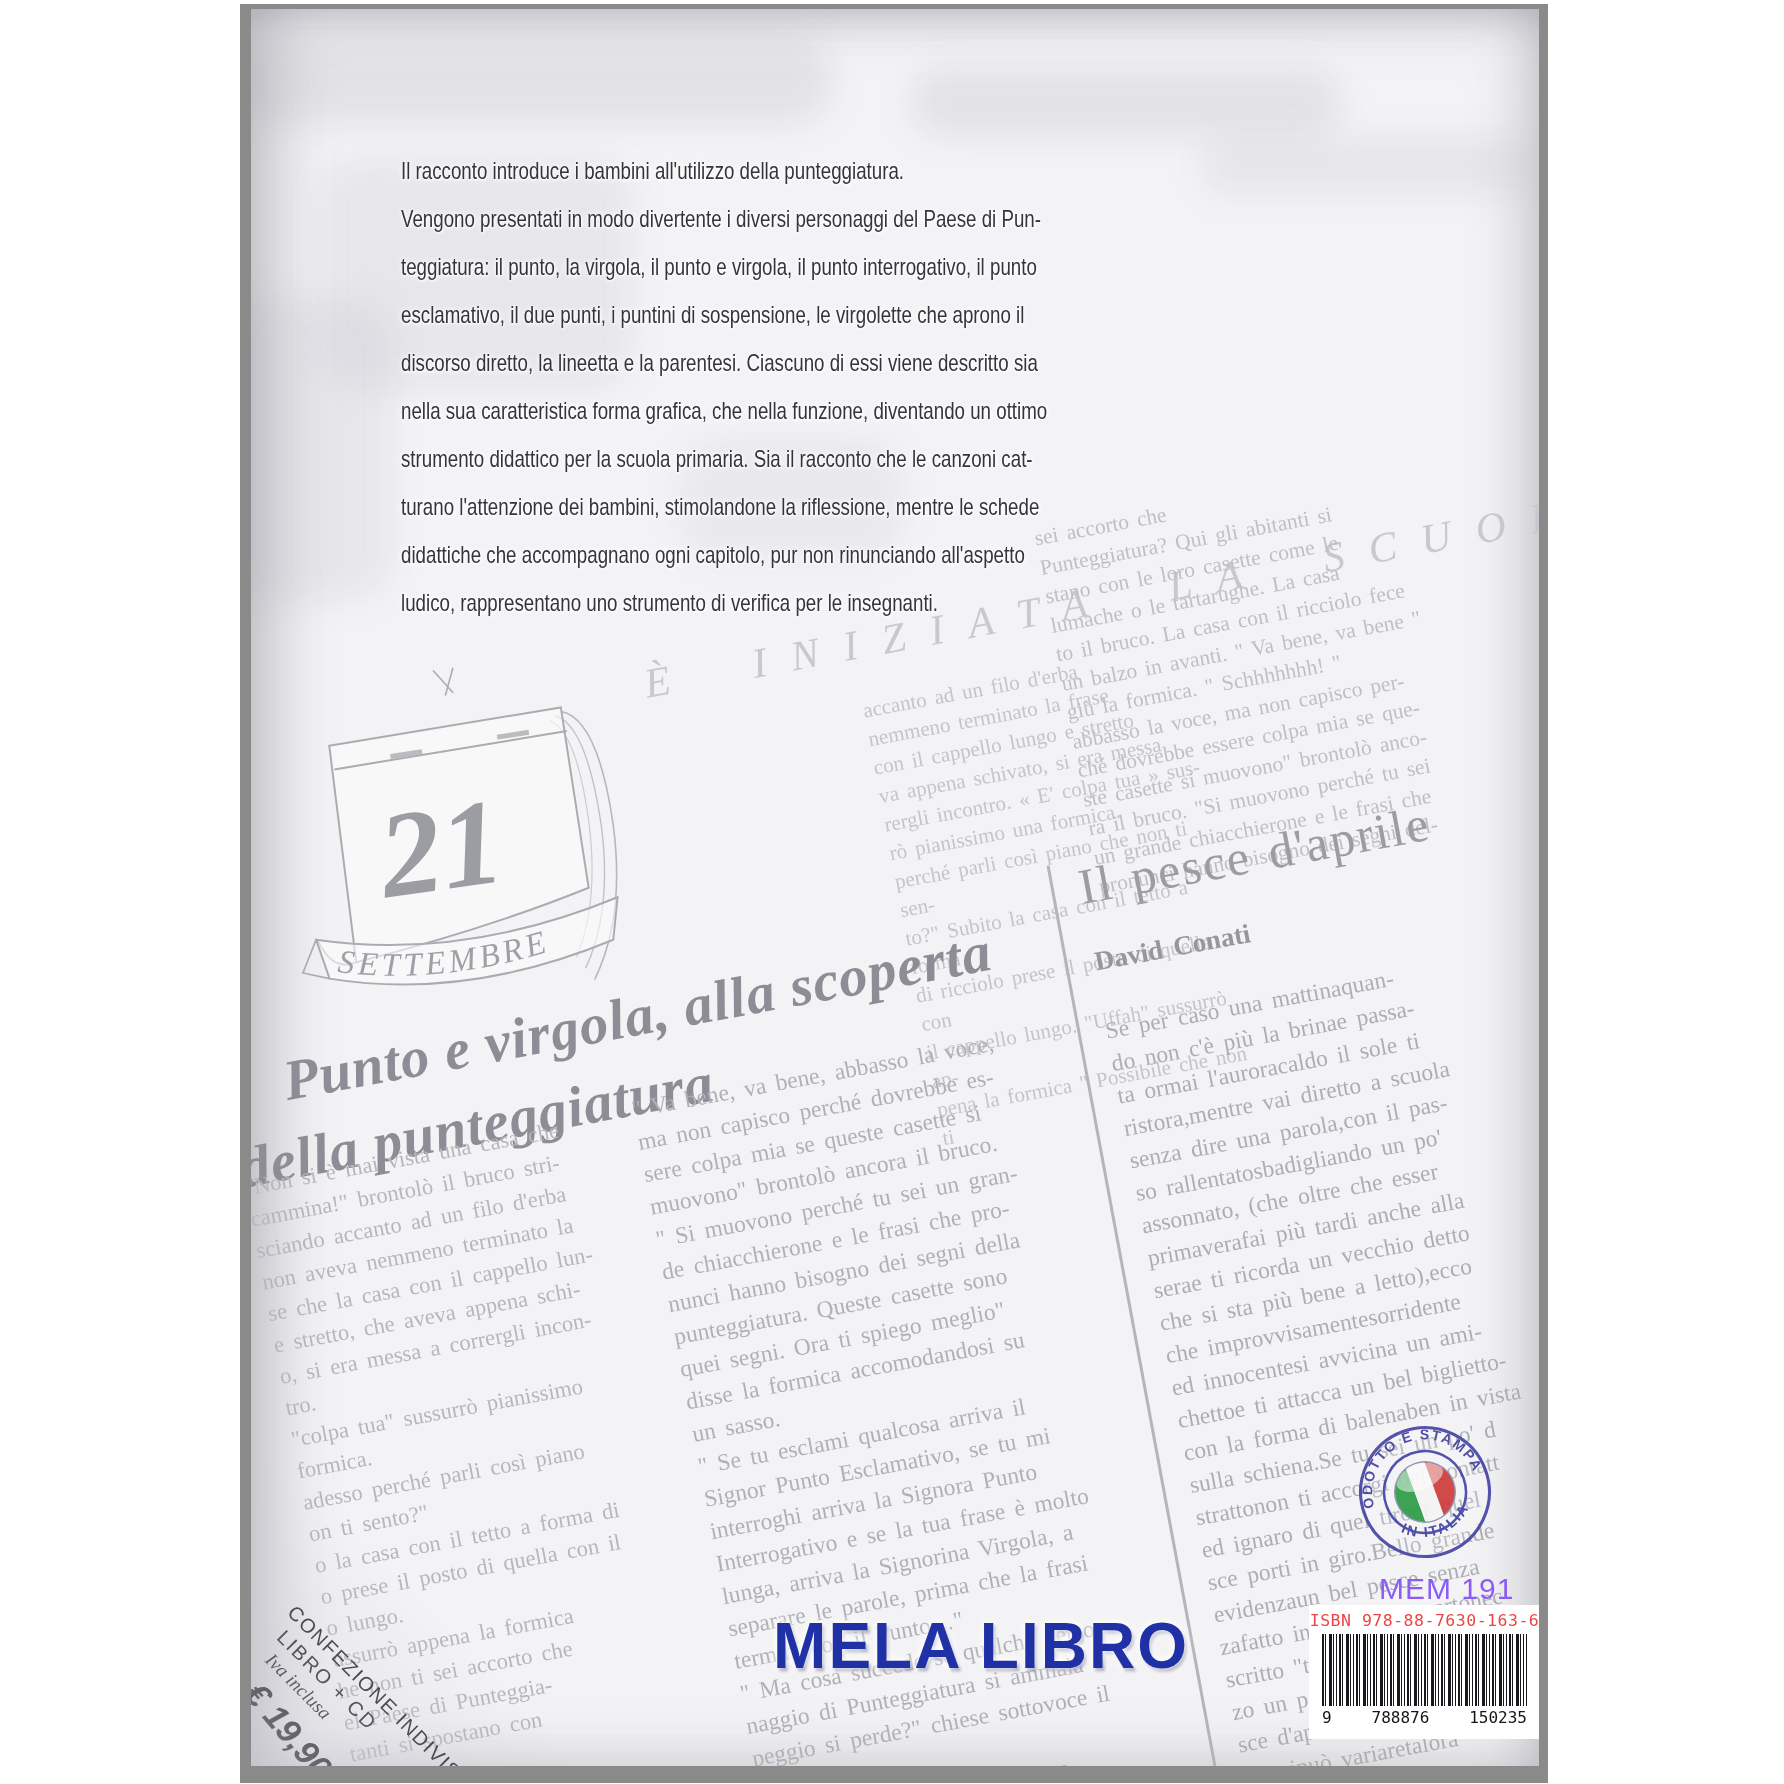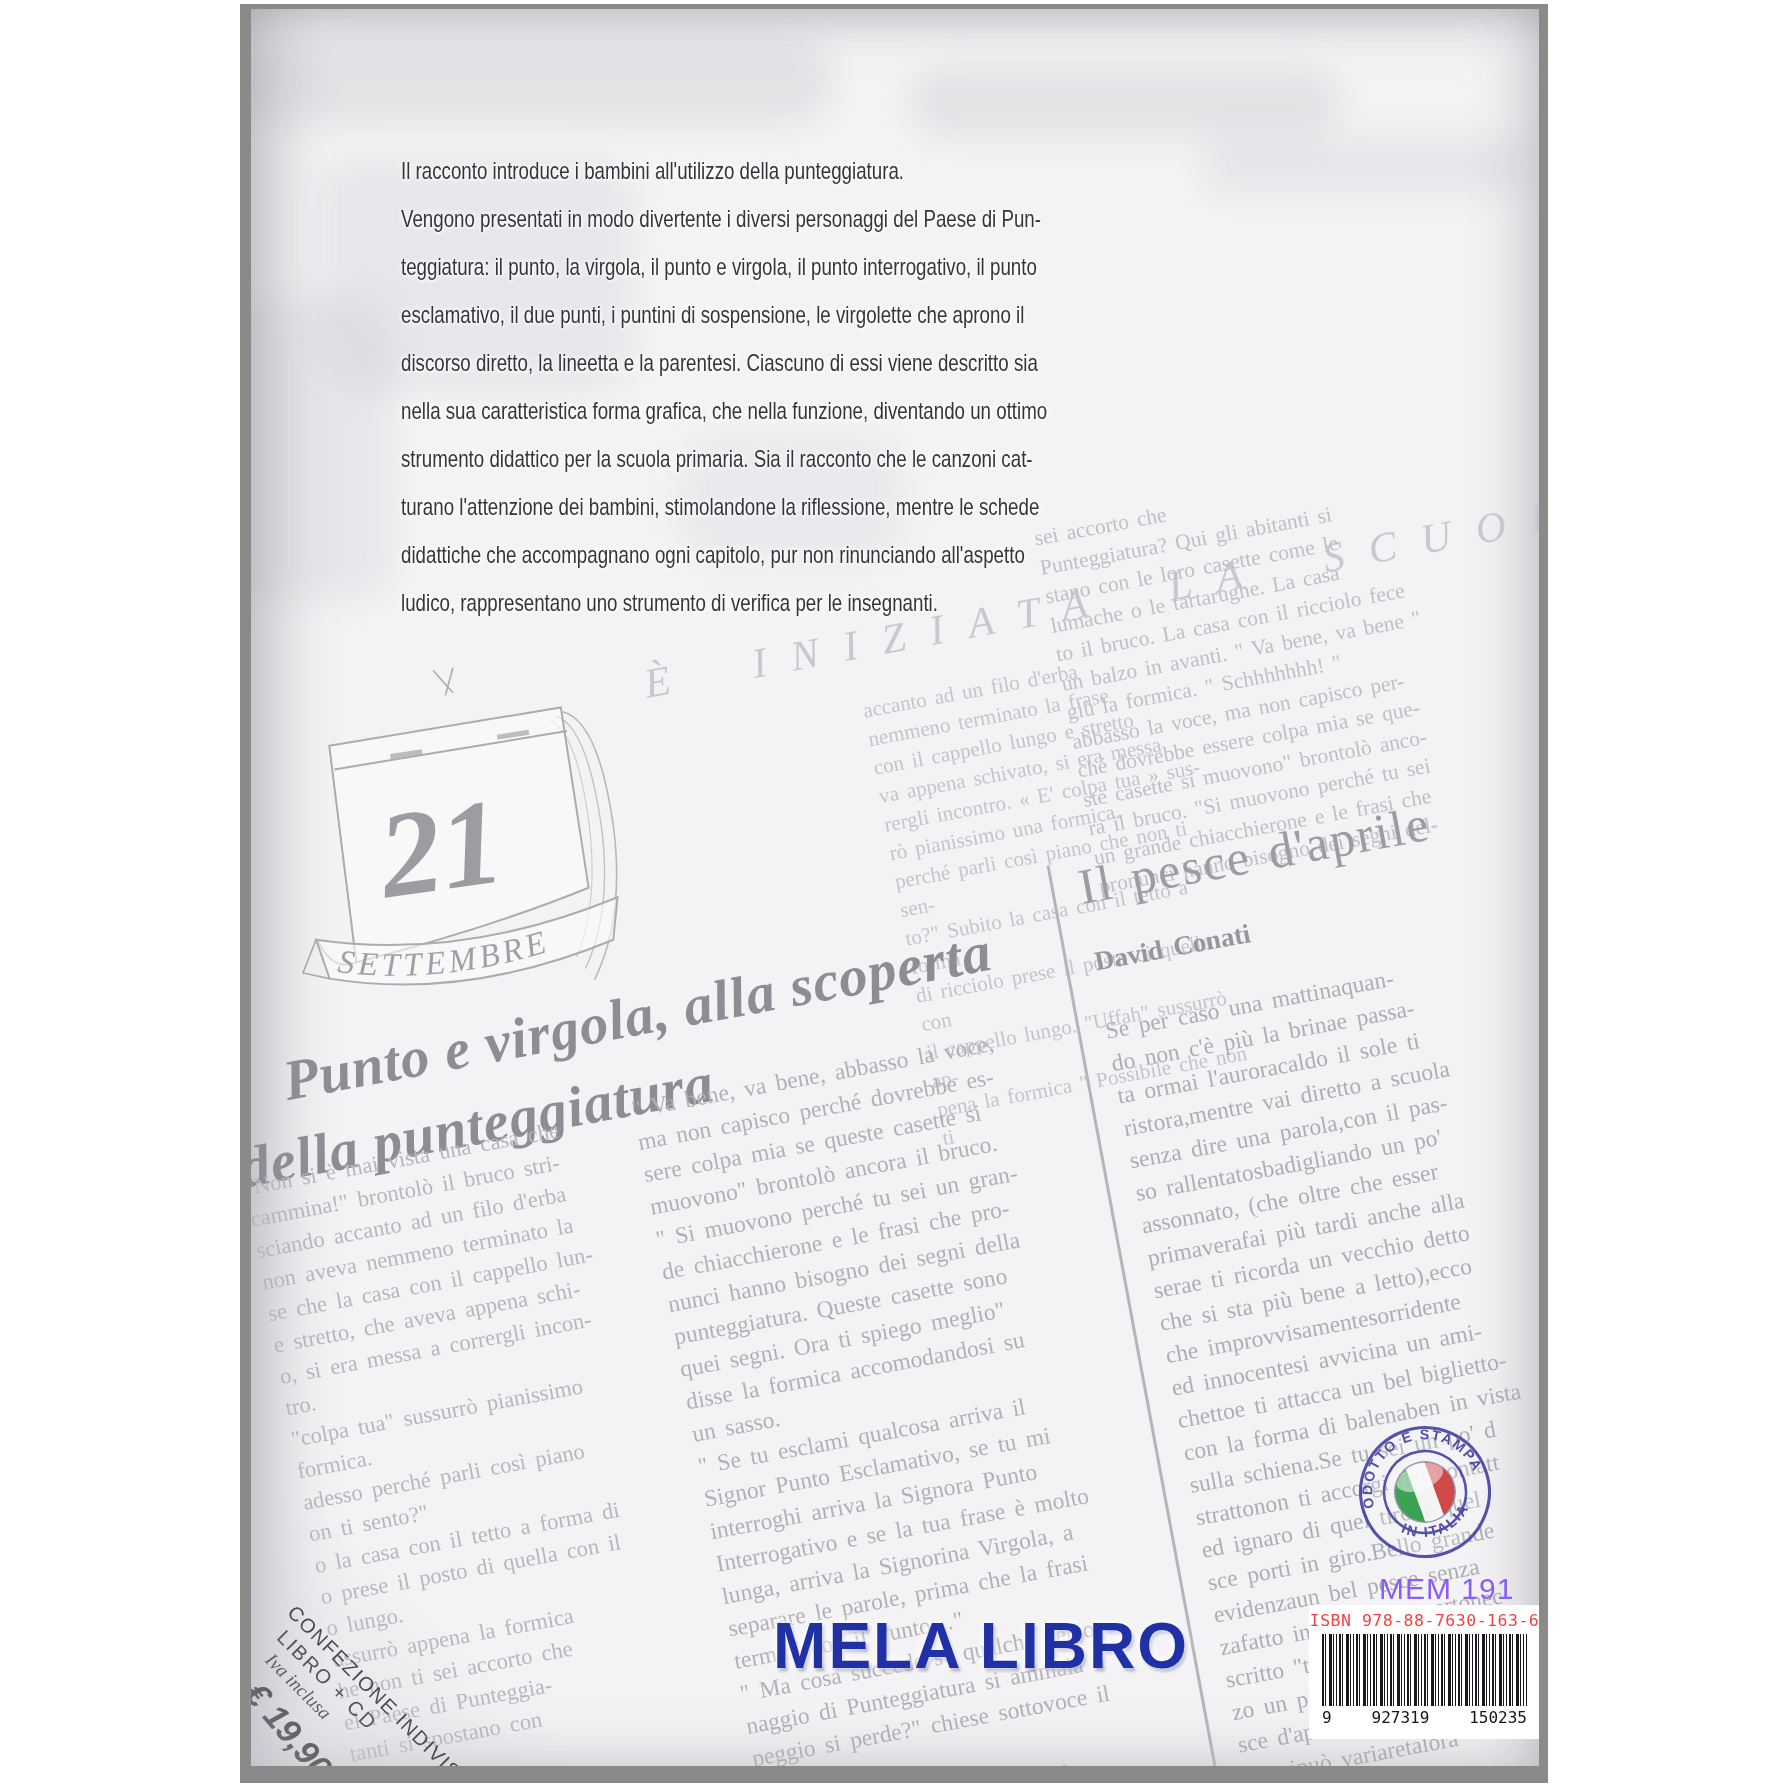--- a/index.html
+++ b/index.html
@@ -268,21 +268,21 @@
     <div class="brand">
       <div class="logo">MELA LIBRO</div>
     </div>
 
     <div class="mem">MEM 191</div>
     <div class="barcode">
       <div class="isbn">ISBN 978-88-7630-163-6</div>
       <div class="bars"></div>
       <div class="ean">
         <span>9</span>
-        <span>927319</span>
+        <span>788876</span>
         <span>150235</span>
       </div>
     </div>
 
     <div class="stamp">
       <svg width="156" height="156" viewBox="0 0 160 160">
         <g transform="rotate(-6 80 80)">
           <circle cx="80" cy="80" r="66" stroke="#4747a6" stroke-width="3.2" fill="rgba(250,250,255,.18)"></circle>
           <circle cx="80" cy="80" r="42" stroke="#4747a6" stroke-width="2.6" fill="none"></circle>
           <defs>

